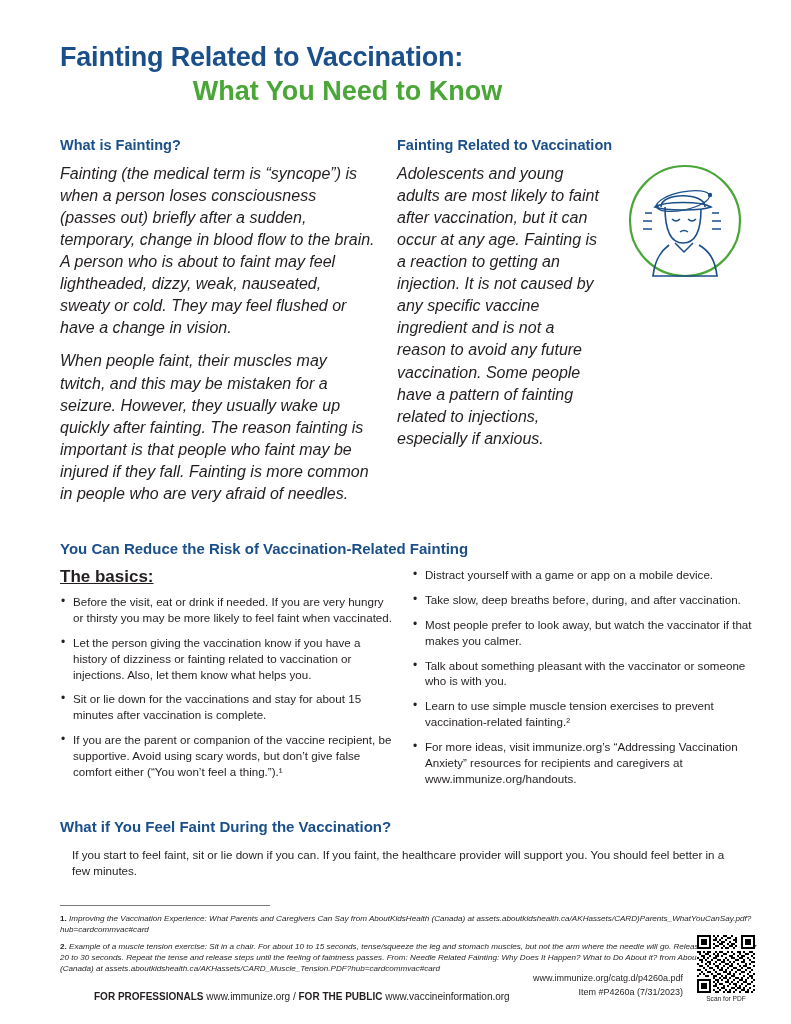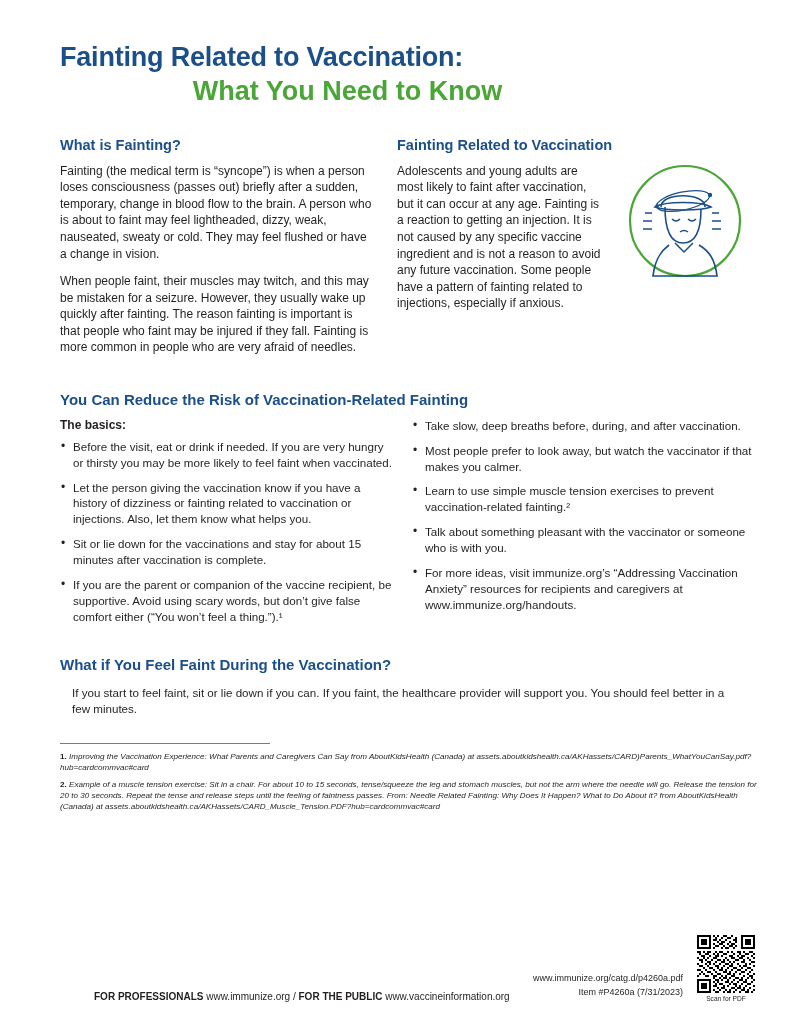--- a/index.html
+++ b/index.html
@@ -59,24 +59,25 @@
     position: relative;
   }
   h2.section-head {
     font-size: 14.5px;
     font-weight: bold;
     color: #1b4f8a;
     margin: 0 0 8px 0;
     line-height: 1.2;
   }
   p.body {
-    font-size: 12px;
+    font-size: 16px;
     line-height: 1.38;
     margin: 0 0 11px 0;
     color: #231f20;
+    font-style: italic;
   }
   .intro-right p.body {
     width: 205px;
   }
   
   .illo {
     position: absolute;
     right: 0;
     top: 22px;
     width: 146px;
@@ -98,24 +99,25 @@
   .reduce-left {
     width: 352px;
     padding-right: 18px;
     box-sizing: border-box;
   }
   .reduce-right {
     width: 343px;
     box-sizing: border-box;
   }
   h3.sub-head {
-    font-size: 12px;
+    font-size: 17px;
     font-weight: bold;
     color: #231f20;
     margin: 0 0 7px 0;
+    text-decoration: underline;
   }
   ul.bullets {
     list-style: none;
     margin: 0;
     padding: 0;
   }
   ul.bullets li {
     position: relative;
     padding-left: 13px;
     font-size: 11.6px;
@@ -277,24 +279,25 @@
         <h3 class="sub-head">The basics:</h3>
         <ul class="bullets">
           <li>Before the visit, eat or drink if needed. If you are very hungry or thirsty you may be more likely to feel faint when vaccinated.</li>
           <li>Let the person giving the vaccination know if you have a history of dizziness or fainting related to vaccination or injections. Also, let them know what helps you.</li>
           <li>Sit or lie down for the vaccinations and stay for about 15 minutes after vaccination is complete.</li>
           <li>If you are the parent or companion of the vaccine recipient, be supportive. Avoid using scary words, but don’t give false comfort either (“You won’t feel a thing.”).¹</li>
         </ul>
       </div>
       <div class="reduce-right">
         <ul class="bullets">
+          <li>Distract yourself with a game or app on a mobile device.</li>
           <li>Take slow, deep breaths before, during, and after vaccination.</li>
           <li>Most people prefer to look away, but watch the vaccinator if that makes you calmer.</li>
+          <li>Talk about something pleasant with the vaccinator or someone who is with you.</li>
           <li>Learn to use simple muscle tension exercises to prevent vaccination-related fainting.²</li>
-          <li>Talk about something pleasant with the vaccinator or someone who is with you.</li>
           <li>For more ideas, visit immunize.org’s “Addressing Vaccination Anxiety” resources for recipients and caregivers at  www.immunize.org/handouts.</li>
         </ul>
       </div>
     </div>
   </div>
 
   <div class="faint">
     <h2 class="big-head">What if You Feel Faint During the Vaccination?</h2>
     <p>If you start to feel faint, sit or lie down if you can. If you faint, the healthcare provider will support you. You should feel better in a few minutes.</p>
   </div>

